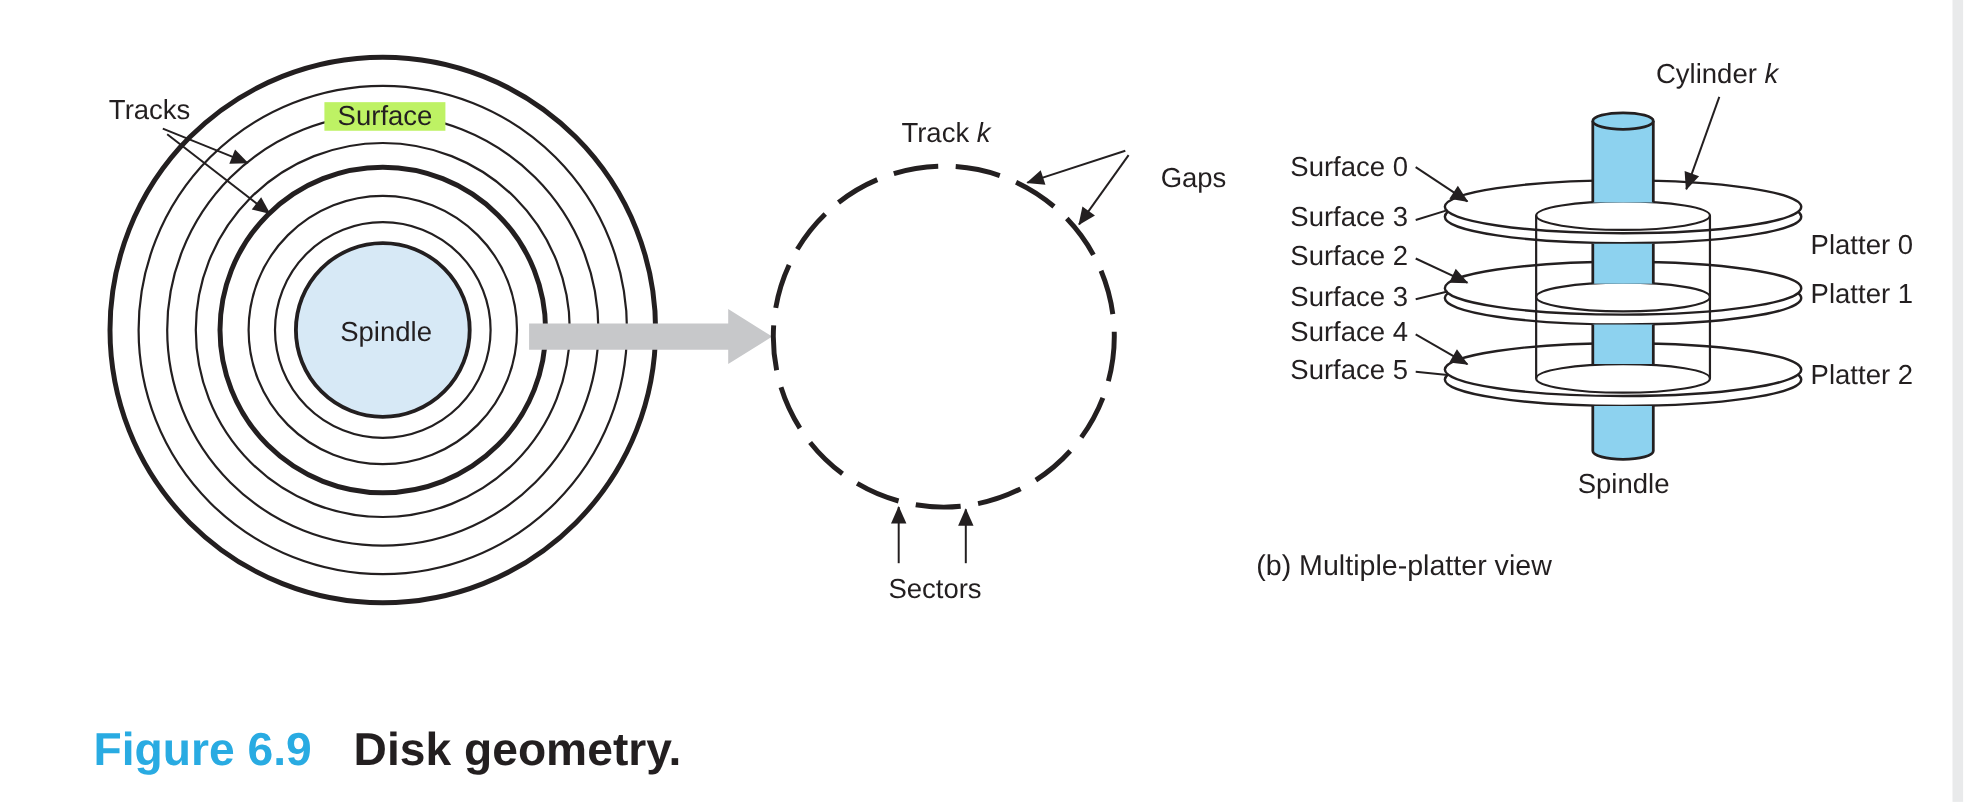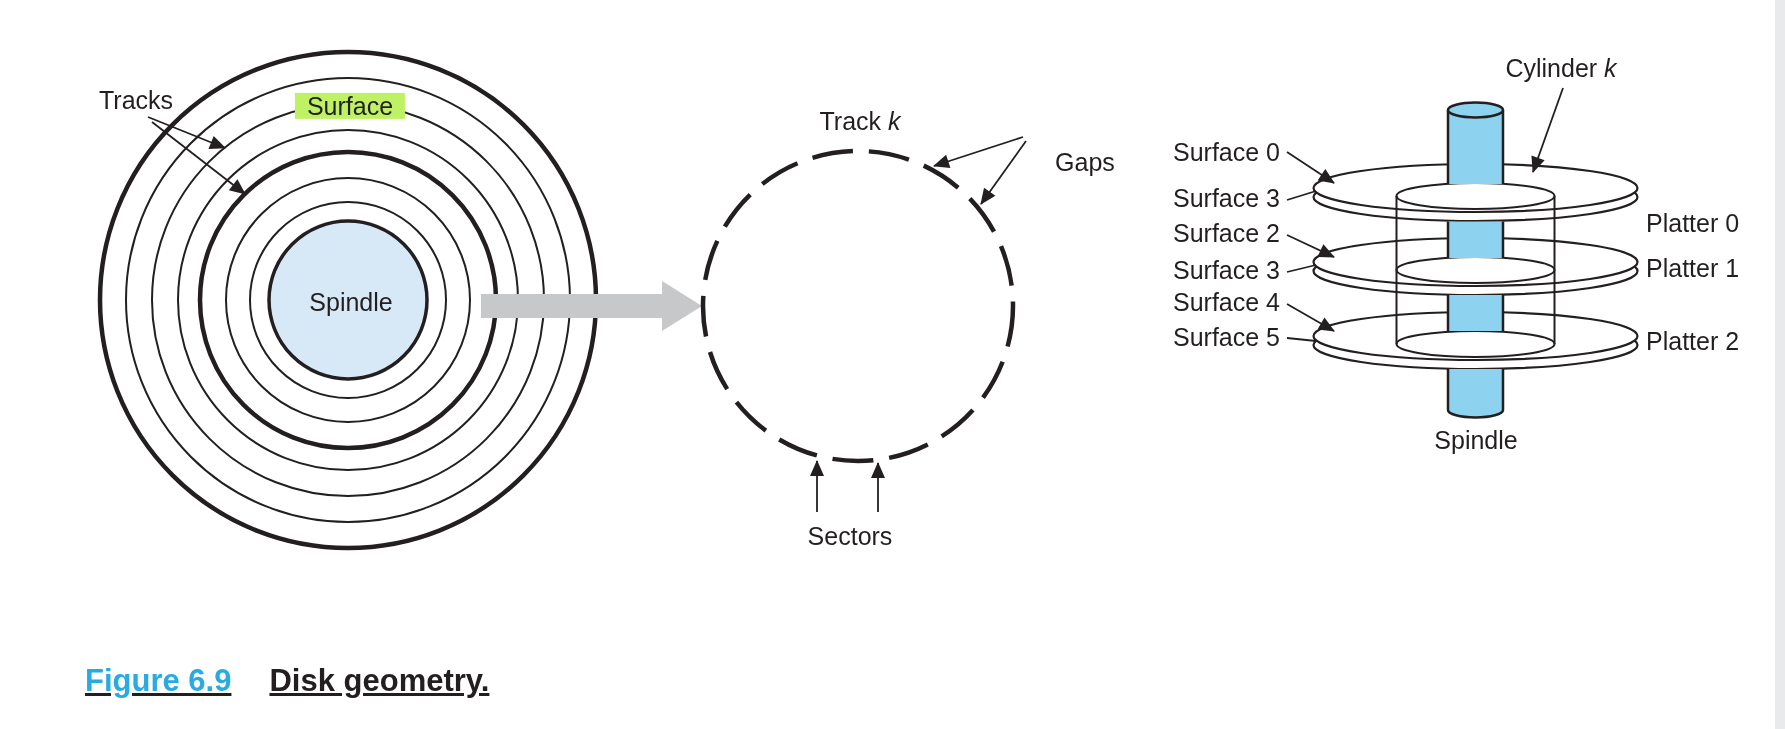--- a/index.html
+++ b/index.html
@@ -11,21 +11,21 @@
   .lbl{
     position:absolute;z-index:2;font-size:25px;line-height:1.05;color:var(--ink);
     white-space:nowrap;
   }
   .ctr{transform:translate(-50%,-50%);}
   .vctr{transform:translateY(-50%);}
   .surface-bg{background:#bef264;padding:0 12px;}
   .ital{font-style:italic;}
   .cap{font-size:26px;}
   .surf{width:162px;text-align:right;}
-  .figcap{display:flex;column-gap:38px;font-size:31px;font-weight:bold;text-decoration:underline;}
+  .figcap{display:flex;column-gap:38px;font-size:42px;font-weight:bold;}
   .figno{color:var(--figblue,#29ABE2);}
   
   .thin{fill:none;stroke:var(--ink);stroke-width:2;}
   .thick{fill:none;stroke:var(--ink);stroke-width:4.5;}
   .spindleA{fill:var(--spinlight,#D7E9F6);stroke:var(--ink);stroke-width:3.5;}
   .grayArrow{fill:var(--gray,#C7C8CA);stroke:none;}
   .dashedTrack{fill:none;stroke:var(--ink);stroke-width:4.5;stroke-dasharray:41 16;}
   .ln{stroke:var(--ink);stroke-width:1.8;fill:none;}
   .pl{fill:#ffffff;stroke:var(--ink);stroke-width:2.2;}
   .ring{fill:none;stroke:var(--ink);stroke-width:2;}
@@ -131,19 +131,20 @@
   <div class="lbl surf vctr" style="left:1118px;top:152px;">Surface 0</div>
   <div class="lbl surf vctr" style="left:1118px;top:198px;">Surface 3</div>
   <div class="lbl surf vctr" style="left:1118px;top:233px;">Surface 2</div>
   <div class="lbl surf vctr" style="left:1118px;top:270px;">Surface 3</div>
   <div class="lbl surf vctr" style="left:1118px;top:302px;">Surface 4</div>
   <div class="lbl surf vctr" style="left:1118px;top:337px;">Surface 5</div>
   <div class="lbl vctr" style="left:1646px;top:195px;margin-top:28px;">Platter 0</div>
   <div class="lbl vctr" style="left:1646px;top:268px;">Platter 1</div>
   <div class="lbl vctr" style="left:1646px;top:341px;">Platter 2</div>
   <div class="lbl ctr" style="left:1476px;top:440px;">Spindle</div>
+  <div class="lbl cap vctr" style="left:1142px;top:514px;">(b) Multiple-platter view</div>
 
   <div class="figcap vctr" style="position:absolute;left:85px;top:681px;z-index:2;">
     <span class="figno">Figure 6.9</span>
     <span>Disk geometry.</span>
   </div>
 
 </div>
 
 </body></html>

